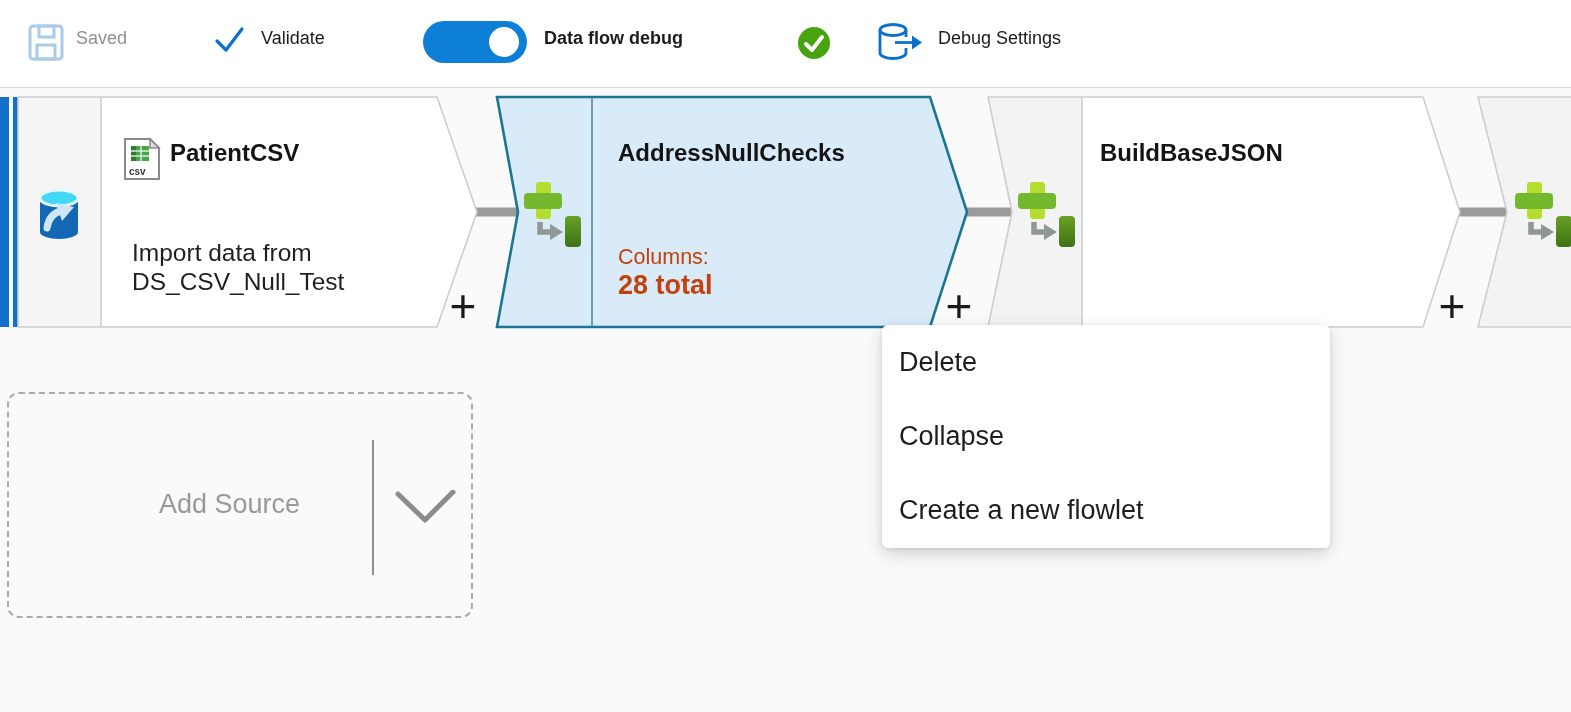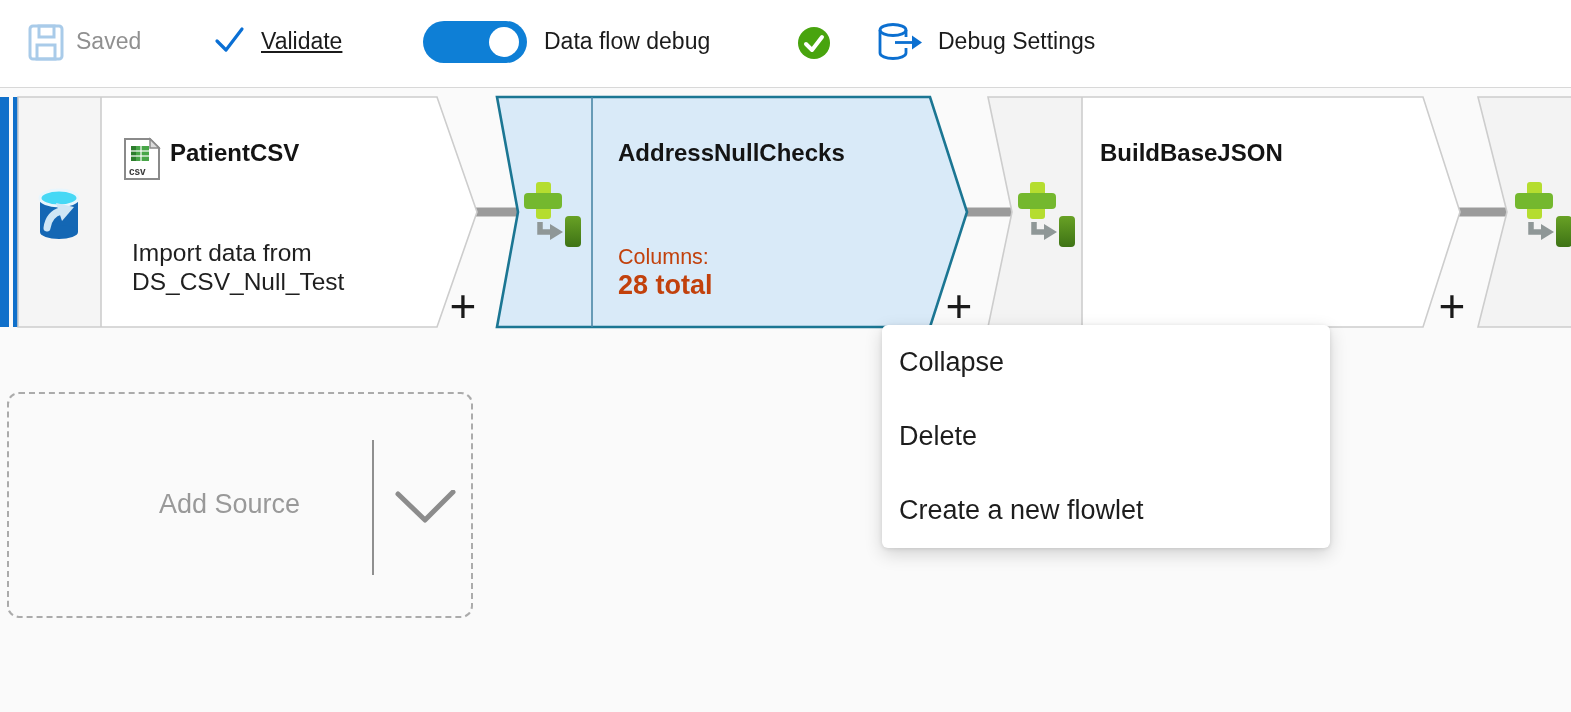--- a/index.html
+++ b/index.html
@@ -1,21 +1,21 @@
 <!DOCTYPE html>
 <html><head>
 <meta charset="utf-8">
 <style>
   html,body{margin:0;padding:0;background:#fafafa;font-family:"Liberation Sans",sans-serif;}
   .stage{position:relative;width:1571px;height:712px;background:#fafafa;overflow:hidden;}
 
   
   .toolbar{position:absolute;top:0;left:0;width:1571px;height:87px;background:#ffffff;border-bottom:1px solid #d8d8d8;z-index:5;}
   .tb-abs{position:absolute;}
-  .tb-label{font-size:23px;color:#1b1b1b;white-space:nowrap;}
+  .tb-label{font-size:18px;color:#1b1b1b;white-space:nowrap;}
   .tb-label.disabled{color:#909090;}
   .toggle{position:absolute;left:423px;top:21px;width:104px;height:42px;border-radius:21px;background:#0e7fd6;cursor:pointer;}
   .toggle .knob{position:absolute;left:66px;top:6px;width:30px;height:30px;border-radius:50%;background:#ffffff;}
 
   
   .canvas{position:absolute;top:88px;left:0;width:1571px;height:624px;}
   .canvas svg{position:absolute;top:0;left:0;}
   .nt{position:absolute;font-size:24px;font-weight:bold;color:#141414;white-space:nowrap;z-index:2;}
   .ndesc{position:absolute;font-size:24.5px;line-height:29px;color:#1f1f1f;z-index:2;}
   .nsub{position:absolute;font-size:21.5px;color:#c2410c;z-index:2;}
@@ -45,26 +45,26 @@
       <rect x="11" y="2" width="15" height="11" fill="none" stroke="#a9cbe9" stroke-width="3"></rect>
       <rect x="9" y="21" width="18" height="14" fill="none" stroke="#a9cbe9" stroke-width="3"></rect>
     </svg>
     <span class="tb-abs tb-label disabled" style="left:76px;top:28px;">Saved</span>
 
     <div class="tb-abs" style="left:213px;top:24px;cursor:pointer;">
       <svg width="34" height="32" viewBox="0 0 34 32">
         <polyline points="4,17 13,26 29,5" fill="none" stroke="#0a6fd4" stroke-width="3.2" stroke-linecap="round" stroke-linejoin="round"></polyline>
       </svg>
     </div>
-    <span class="tb-abs tb-label" style="left:261px;top:28px;cursor:pointer;text-decoration:underline;">Validate</span>
+    <span class="tb-abs tb-label" style="left:261px;top:28px;cursor:pointer;">Validate</span>
 
     <div class="toggle">
       <div class="knob"></div>
     </div>
-    <span class="tb-abs tb-label" style="left:544px;top:28px;">Data flow debug</span>
+    <span class="tb-abs tb-label" style="left:544px;top:28px;font-weight:bold;">Data flow debug</span>
 
     <svg class="tb-abs" style="left:797px;top:26px;" width="34" height="34" viewBox="0 0 34 34">
       <circle cx="17" cy="17" r="16" fill="#48a40e"></circle>
       <polyline points="9,18 15,24 25,11" fill="none" stroke="#ffffff" stroke-width="4" stroke-linecap="round" stroke-linejoin="round"></polyline>
     </svg>
 
     <div class="tb-abs" style="left:876px;top:22px;cursor:pointer;">
       <svg width="50" height="42" viewBox="0 0 50 42">
         <ellipse cx="17" cy="8" rx="13" ry="5.5" fill="none" stroke="#0b6fd0" stroke-width="2.8"></ellipse>
         <path d="M4,8 V31 a13,5.5 0 0 0 26,0 V8" fill="none" stroke="#0b6fd0" stroke-width="2.8"></path>
@@ -153,24 +153,24 @@
     <div class="add-source">
       <span class="as-label">Add Source</span>
       <div class="as-divider"></div>
       <svg class="as-chevron" width="62" height="36" viewBox="0 0 62 36">
         <polyline points="3,4 30,30 58,2" fill="none" stroke="#8c8c8c" stroke-width="5" stroke-linecap="round" stroke-linejoin="round"></polyline>
       </svg>
     </div>
 
     <div class="context-menu">
       <div class="menu-item">
-        <span>Collapse</span>
+        <span>Delete</span>
       </div>
       <div class="menu-item">
-        <span>Delete</span>
+        <span>Collapse</span>
       </div>
       <div class="menu-item">
         <span>Create a new flowlet</span>
       </div>
     </div>
 
   </div>
 </div>
 
 </body></html>

